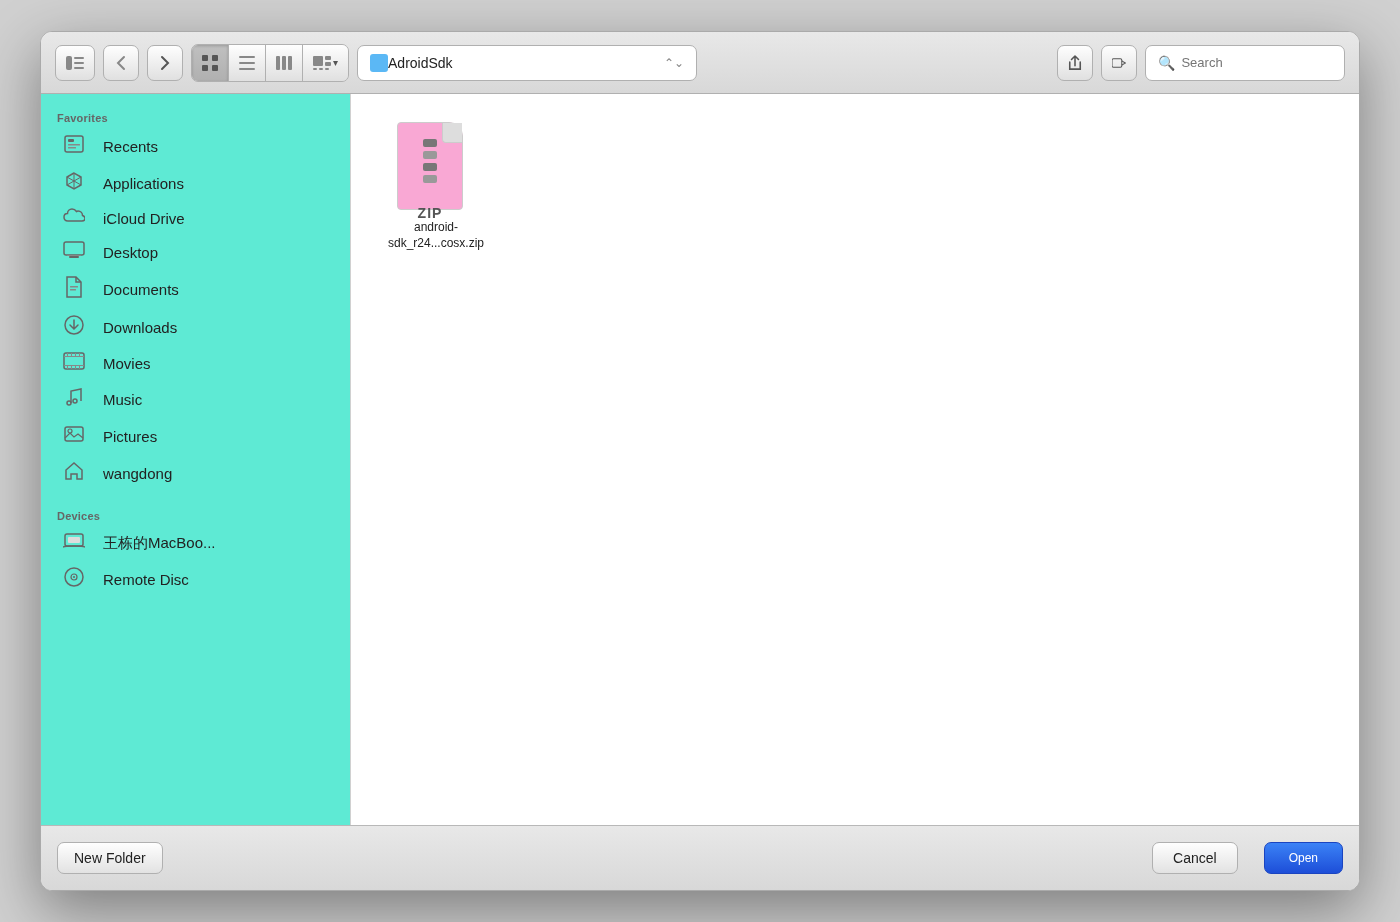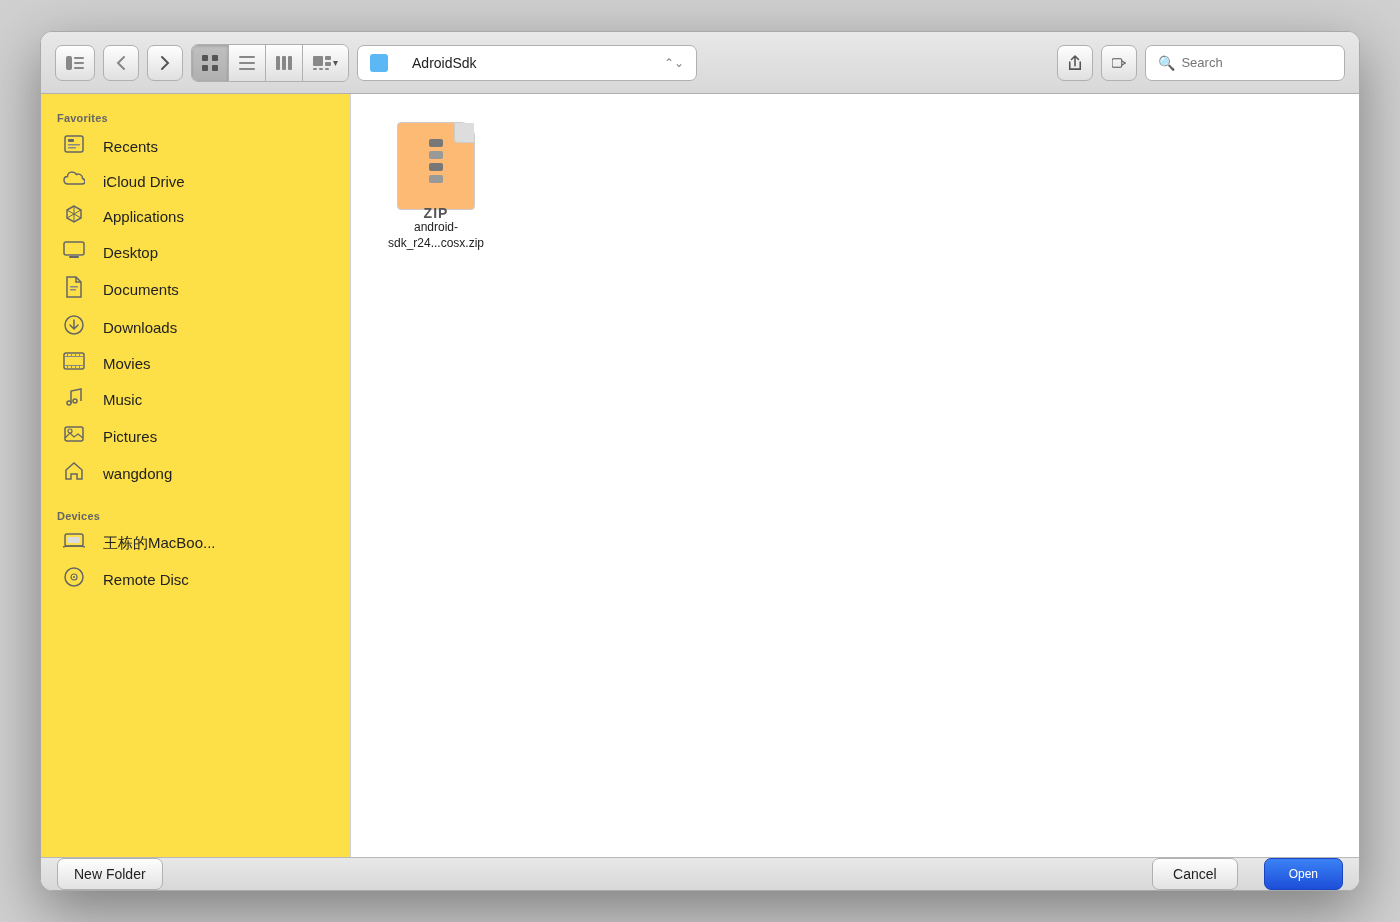--- a/index.html
+++ b/index.html
@@ -76,21 +76,21 @@
       border-right: 1px solid #b0b0b0;
     }
     .view-group .toolbar-btn:last-child { border-right: none; }
     .path-bar {
       background: white;
       border: 1px solid #b0b0b0;
       border-radius: 7px;
       padding: 6px 12px;
       display: flex;
       align-items: center;
-      gap: 24px;
+      gap: 0;
       flex: 1;
       max-width: 340px;
       height: 36px;
       cursor: pointer;
     }
     .path-bar-icon {
       width: 18px;
       height: 18px;
       background: #5bb8f5;
       border-radius: 3px;
@@ -146,21 +146,21 @@
     }
     
     .main-area {
       display: flex;
       flex: 1;
       overflow: hidden;
     }
     
     .sidebar {
       width: 310px;
-      background: #fde047;
+      background: #5eead4;
       border-right: 1px solid #d0d0d0;
       padding: 12px 0;
       overflow-y: auto;
       flex-shrink: 0;
     }
     .sidebar-section-title {
       font-size: 11px;
       font-weight: 700;
       color: #666;
       text-transform: none;
@@ -217,23 +217,23 @@
       justify-content: center;
       margin-bottom: 8px;
     }
     
     .zip-icon {
       width: 78px;
       height: 90px;
       position: relative;
     }
     .zip-icon-paper {
-      width: 78px;
+      width: 66px;
       height: 88px;
-      background: #fdba74;
+      background: #f9a8d4;
       border: 1.5px solid #ccc;
       border-radius: 4px 14px 4px 4px;
       position: relative;
       display: flex;
       flex-direction: column;
       align-items: center;
     }
     .zip-icon-fold {
       position: absolute;
       top: 0;
@@ -297,21 +297,21 @@
     .file-item.selected .file-name {
       background: #2563eb;
       color: white;
       border-radius: 4px;
       padding: 2px 6px;
     }
     
     .bottom-bar {
       background: linear-gradient(to bottom, #e8e8e8, #d8d8d8);
       border-top: 1px solid #b8b8b8;
-      padding: 0 16px;
+      padding: 16px 16px;
       display: flex;
       align-items: center;
       justify-content: space-between;
     }
     .bottom-left { display: flex; gap: 10px; }
     .bottom-right { display: flex; gap: 26px; border-radius: 15px; }
     .btn-new-folder {
       background: linear-gradient(to bottom, #fefefe, #e2e2e2);
       border: 1px solid #b0b0b0;
       border-radius: 7px;
@@ -447,35 +447,35 @@
             <rect x="4" y="5" width="6" height="3" rx="1" fill="#666"></rect>
             <rect x="4" y="10" width="12" height="1.5" rx="0.5" fill="#888"></rect>
             <rect x="4" y="13" width="8" height="1.5" rx="0.5" fill="#888"></rect>
           </svg>
         </span>
         <span class="sidebar-item-label">Recents</span>
       </div>
 
       <div class="sidebar-item">
         <span class="sidebar-item-icon">
-          <svg width="22" height="16" viewBox="0 0 22 16">
-            <path d="M5 13 C2 13 1 11 1 9 C1 7 2.5 5.5 4.5 5.5 C4.5 3 6.5 1 9 1 C11 1 12.5 2 13.5 3.5 C14 3.2 14.5 3 15 3 C17.5 3 19.5 5 19.5 7.5 C21 8 22 9 22 10.5 C22 12 20.5 13 19 13Z" fill="none" stroke="#666" stroke-width="1.5"></path>
-          </svg>
-        </span>
-        <span class="sidebar-item-label">iCloud Drive</span>
-      </div>
-
-      <div class="sidebar-item">
-        <span class="sidebar-item-icon">
           <svg width="20" height="20" viewBox="0 0 20 20">
             <path d="M10 2L3 6V14L10 18L17 14V6Z" fill="none" stroke="#666" stroke-width="1.5"></path>
             <path d="M10 2L10 18M3 6L17 14M17 6L3 14" stroke="#666" stroke-width="1"></path>
           </svg>
         </span>
         <span class="sidebar-item-label">Applications</span>
+      </div>
+
+      <div class="sidebar-item">
+        <span class="sidebar-item-icon">
+          <svg width="22" height="16" viewBox="0 0 22 16">
+            <path d="M5 13 C2 13 1 11 1 9 C1 7 2.5 5.5 4.5 5.5 C4.5 3 6.5 1 9 1 C11 1 12.5 2 13.5 3.5 C14 3.2 14.5 3 15 3 C17.5 3 19.5 5 19.5 7.5 C21 8 22 9 22 10.5 C22 12 20.5 13 19 13Z" fill="none" stroke="#666" stroke-width="1.5"></path>
+          </svg>
+        </span>
+        <span class="sidebar-item-label">iCloud Drive</span>
       </div>
 
       <div class="sidebar-item">
         <span class="sidebar-item-icon">
           <svg width="22" height="18" viewBox="0 0 22 18">
             <rect x="1" y="1" width="20" height="13" rx="2" fill="none" stroke="#666" stroke-width="1.5"></rect>
             <rect x="6" y="15" width="10" height="2" rx="1" fill="#666"></rect>
             <rect x="4" y="14" width="14" height="1" rx="0.5" fill="#888"></rect>
           </svg>
         </span>

